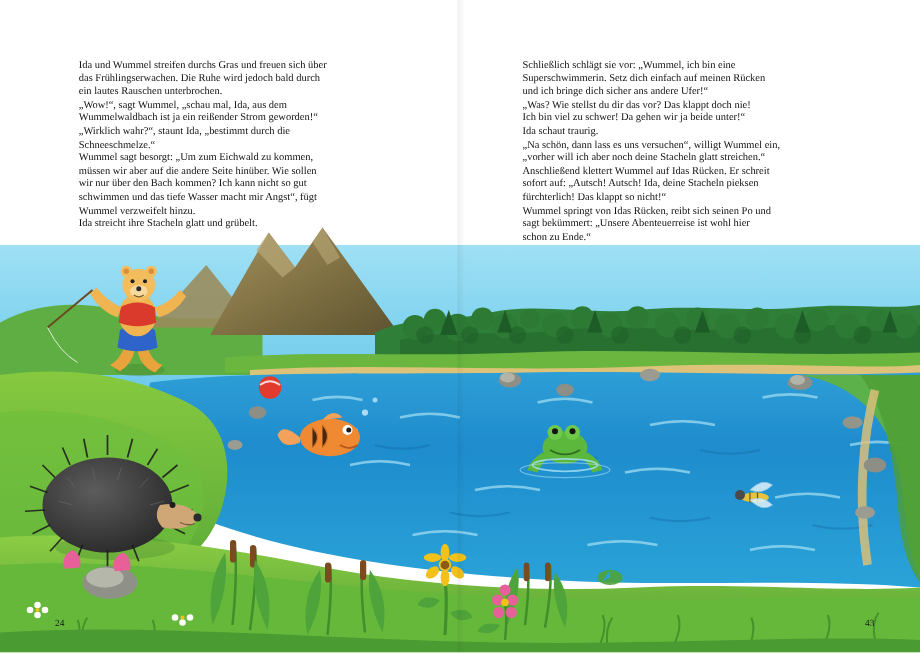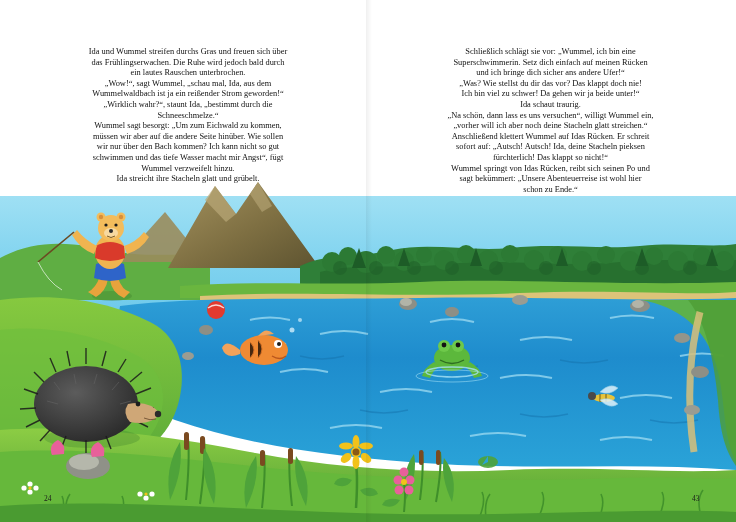--- a/index.html
+++ b/index.html
@@ -12,21 +12,20 @@
     height: 522px;
     overflow: hidden;
     font-family: "Liberation Serif", serif;
   }
   #page {
     position: relative;
     width: 736px;
     height: 522px;
     background: #ffffff;
     overflow: hidden;
-    text-align: center;
   }
 
   
   .art {
     position: absolute;
     left: 0;
     top: 0;
     width: 736px;
     height: 522px;
     pointer-events: none;

